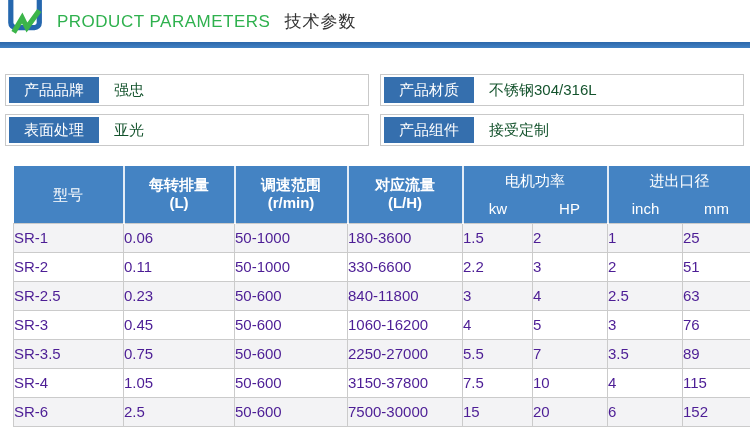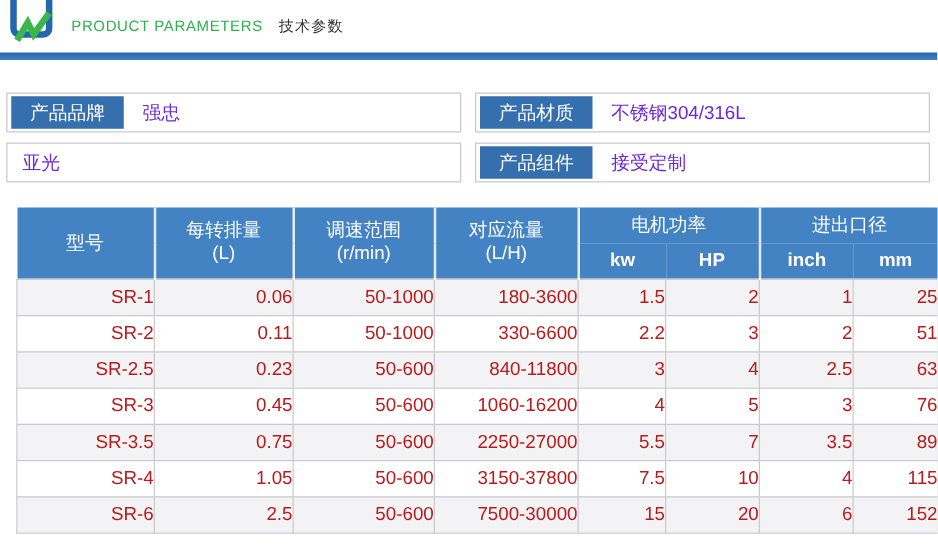--- a/index.html
+++ b/index.html
@@ -4,51 +4,51 @@
 <style>
   * { box-sizing: border-box; }
   html,body { margin:0; padding:0; }
   body {
     width:750px; height:447px; background:#ffffff; overflow:hidden;
     font-family:"Liberation Sans","DejaVu Sans",sans-serif;
   }
   
   .top-bar { display:flex; align-items:center; height:42px; padding-left:7px; overflow:hidden; }
   .logo { width:38px; height:40px; margin-top:-4px; flex:0 0 38px; }
-  .title-wrap { margin-left:12px; white-space:nowrap; font-size:12px; letter-spacing:.5px; }
+  .title-wrap { margin-left:12px; white-space:nowrap; font-size:17px; letter-spacing:.5px; }
   .title-en { color:#2fb14e; }
   .title-zh { color:#333333; margin-left:9px; letter-spacing:1px; }
   .divider { height:6px; background:linear-gradient(180deg,#2b67aa 0%,#4181c3 100%); }
 
   
   .info-grid {
     display:grid; grid-template-columns:1fr 1fr;
     column-gap:11px; row-gap:8px; padding:26px 6px 0 5px;
   }
   .field { border:1px solid #c9c9c9; height:32px; display:flex; align-items:center; background:#fff; }
   .field-label {
     flex:0 0 90px; height:26px; margin:3px; background:#356fae;
     color:#ffffff; font-size:15px; display:flex; align-items:center; justify-content:center;
   }
-  .field-value { font-size:15px; color:#6d28d9; padding-left:12px; white-space:nowrap; }
+  .field-value { font-size:15px; color:#14532d; padding-left:12px; white-space:nowrap; }
 
   
   .table-wrap { padding:20px 6px 0 7px;margin-left:6px; }
   table { border-collapse:collapse; table-layout:fixed; width:737px; }
   thead th {
     background:#4483c3; color:#ffffff; font-weight:400; font-size:15px;
     padding:0; line-height:1.3; vertical-align:middle;
   }
   thead tr.group-row th { height:29px; }
-  thead th.two-line { line-height:1.25; }
-  thead th.sub { height:28px; font-weight:700;text-align:center; }
+  thead th.two-line { line-height:1.25;font-weight:bold; }
+  thead th.sub { height:28px; font-weight:400;text-align:center; }
   th.sep { border-left:2px solid rgba(255,255,255,.85); }
   tbody td {
-    border:1px solid #cbcbcb; text-align:right; height:29px;
-    font-size:15px; color:#b91c1c; padding:0;
+    border:1px solid #cbcbcb; text-align:left; height:29px;
+    font-size:15px; color:#4c1d95; padding:0;
   }
   tbody tr:nth-child(odd)  { background:#f3f3f5; }
   tbody tr:nth-child(even) { background:#ffffff; }
 </style>
 </head>
 <body>
 
 <div class="top-bar">
   <svg class="logo" viewBox="0 0 40 42" aria-hidden="true">
     <rect x="4" y="-4" width="30" height="34" rx="5" fill="none" stroke="#2567ae" stroke-width="5.5"></rect>
@@ -64,20 +64,21 @@
 <div class="info-grid">
   <div class="field">
     <span class="field-label">产品品牌</span>
     <span class="field-value">强忠</span>
   </div>
   <div class="field">
     <span class="field-label">产品材质</span>
     <span class="field-value">不锈钢304/316L</span>
   </div>
   <div class="field">
+    <span class="field-label">表面处理</span>
     <span class="field-value">亚光</span>
   </div>
   <div class="field">
     <span class="field-label">产品组件</span>
     <span class="field-value">接受定制</span>
   </div>
 </div>
 
 <div class="table-wrap">
   <table>

